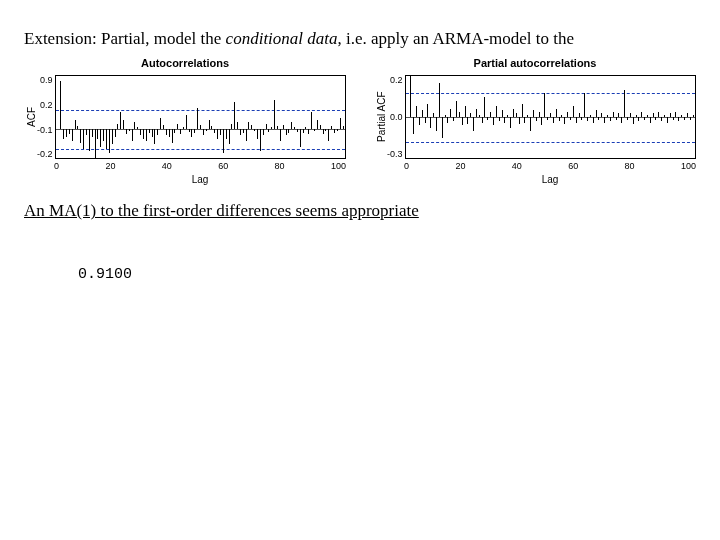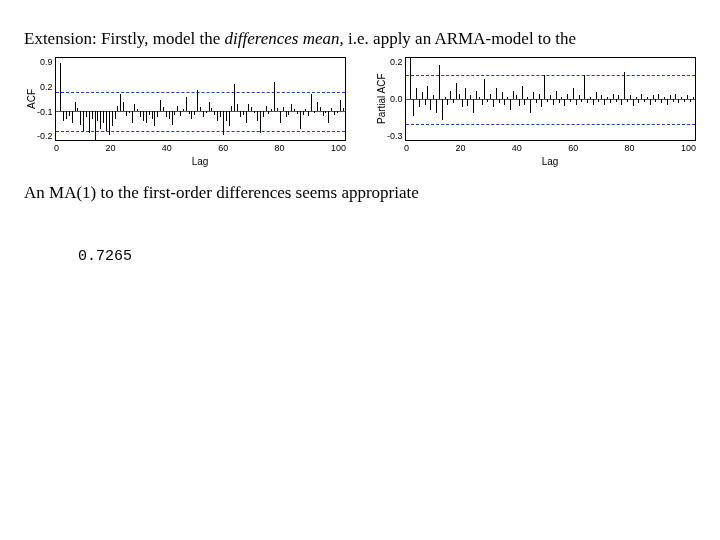--- a/index.html
+++ b/index.html
@@ -91,42 +91,44 @@
     padding-left: 30px;
   }
   .xlabel {
     font-family: Arial, sans-serif;
     font-size: 10px;
     text-align: center;
     margin-top: 3px;
     padding-left: 30px;
   }
   .under-para {
+    text-decoration: underline;
     margin-top: 8px;
     margin-bottom: 8px;
   }
   .mono {
     font-family: "Courier New", monospace;
     font-size: 15px;
     white-space: pre;
     line-height: 1.22;
   }
   .mono-block { margin-bottom: 8px; }
 </style>
 </head>
 <body>
 
 <div class="slide">
 
   <div class="para">
-    <span>Extension: Firstly, model the </span><span class="italic">differences mean</span><span>, i.e. apply an ARMA-model to the</span>
+    <span>Extension: Partial, model the </span><span class="italic">conditional data</span><span>, i.e. apply an ARMA-model to the</span>
   </div>
 
   <div class="charts-row">
     <div class="chart-box">
+      <div class="chart-title">Autocorrelations</div>
       <div class="plot-with-axes">
         <div class="yaxis-label">ACF</div>
         <div class="yticks">
           <span>0.9</span>
           <span>0.2</span>
           <span>-0.1</span>
           <span>-0.2</span>
         </div>
         <div class="plot-area" id="plot0">
             <div class="zero-line" style="top: 53.0588px;"></div>
@@ -239,20 +241,21 @@
         <span>20</span>
         <span>40</span>
         <span>60</span>
         <span>80</span>
         <span>100</span>
       </div>
       <div class="xlabel">Lag</div>
     </div>
 
     <div class="chart-box">
+      <div class="chart-title">Partial autocorrelations</div>
       <div class="plot-with-axes">
         <div class="yaxis-label">Partial ACF</div>
         <div class="yticks">
           <span>0.2</span>
           <span>0.0</span>
           <span>-0.3</span>
         </div>
         <div class="plot-area" id="plot1">
             <div class="zero-line" style="top: 41px;"></div>
             <div class="ci-line" style="top: 16.4px;"></div>
@@ -368,16 +371,16 @@
         <span>100</span>
       </div>
       <div class="xlabel">Lag</div>
     </div>
   </div>
 
   <div class="under-para">An MA(1) to the first-order differences seems appropriate</div>
 
 
   <div class="mono mono-block">
-    <div>      0.7265</div>
+    <div>      0.9100</div>
   </div>
 
 </div>
 
 </body></html>

